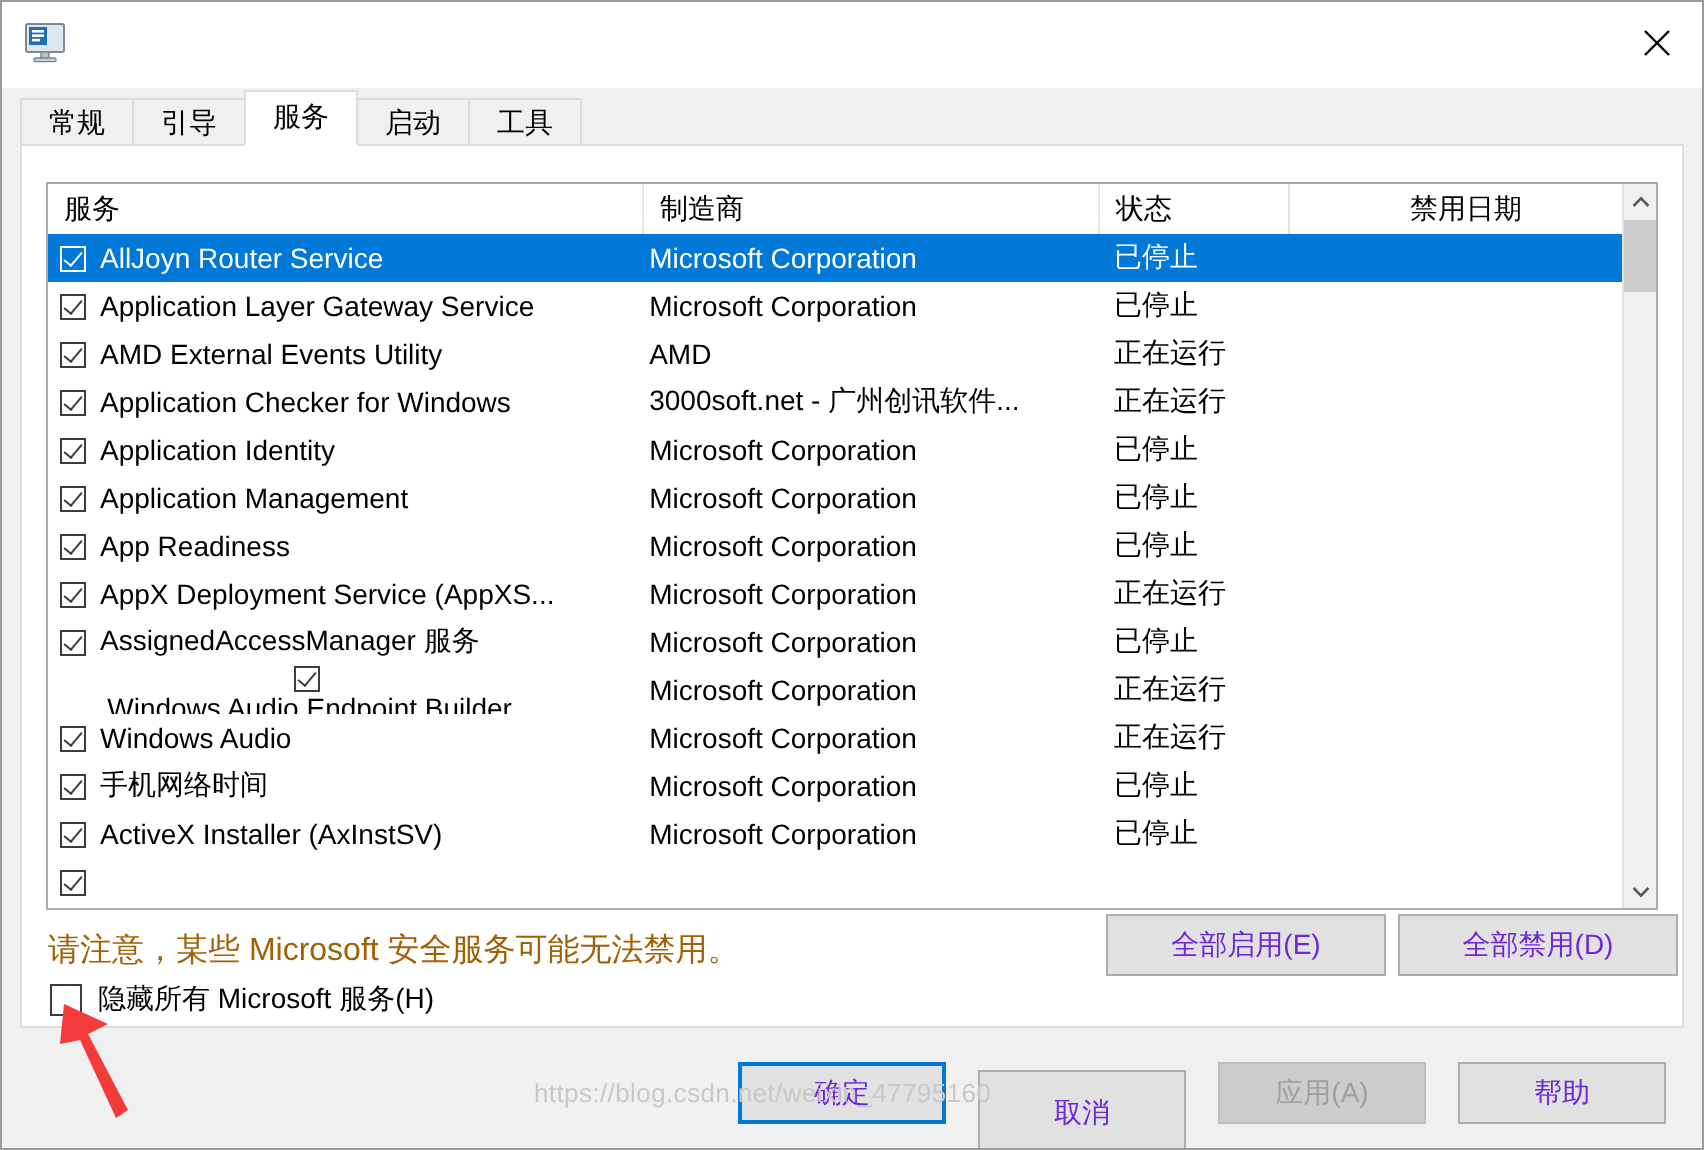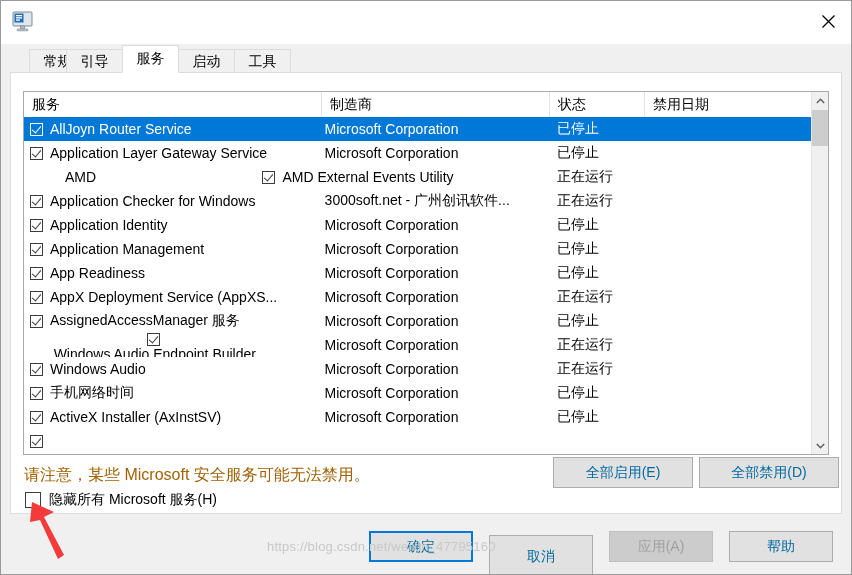--- a/index.html
+++ b/index.html
@@ -116,21 +116,21 @@
     color: #000;
     display: flex;
     align-items: center;
     padding-left: 8px;
     border-right: 1px solid #e3e3e3;
     height: 25px;
     white-space: nowrap;
     overflow: hidden;
     background: #ffffff;
   }
-  .lv-th:last-child { border-right: none; }
+  .lv-th:last-child { border-right: none; justify-content: center; }
 
   .lv-body {
     position: absolute;
     left: 0; top: 25px;
     width: 789px;
     height: 337px;
     overflow: hidden;
     background: #ffffff;
   }
   .lv-row {
@@ -231,21 +231,21 @@
     color: #000;
     white-space: nowrap;
   }
 
   
   .btn {
     box-sizing: border-box;
     background: #e1e1e1;
     border: 1px solid #adadad;
     font-size: 14px;
-    color: #0369a1;
+    color: #6d28d9;
     display: flex;
     align-items: center;
     justify-content: center;
     white-space: nowrap;
   }
   .btn.default {
     border: 2px solid #0078d7;
     background: #e1e1e1;
   }
   .btn.disabled {
@@ -310,21 +310,21 @@
     </span>
     <div class="close-btn">
       <svg width="13" height="13" viewBox="0 0 13 13">
         <line x1="0.5" y1="0.5" x2="12.5" y2="12.5" stroke="#000" stroke-width="1.2"></line>
         <line x1="12.5" y1="0.5" x2="0.5" y2="12.5" stroke="#000" stroke-width="1.2"></line>
       </svg>
     </div>
   </div>
 
   <div class="tabstrip" id="tabstrip">
-      <div class="tab" style="left: 0px; width: 57px; margin-left: 19px;">
+      <div class="tab" style="left: 0px; width: 57px;">
         <span>常规</span>
       </div>
       <div class="tab" style="left: 56px; width: 57px;">
         <span>引导</span>
       </div>
       <div class="tab active" style="left: 112px; width: 57px;">
         <span>服务</span>
       </div>
       <div class="tab" style="left: 168px; width: 57px;">
         <span>启动</span>
@@ -376,26 +376,26 @@
               <span>Microsoft Corporation</span>
             </div>
             <div class="cell c-state" style="width: 95px;">
               <span>已停止</span>
             </div>
             <div class="cell c-date" style="width: 168px;">
               <span></span>
             </div>
           </div>
           <div class="lv-row">
+            <div class="cell c-name" style="width: 298px;">
+              <span class="cbx checked"></span>
+              <span>AMD External Events Utility</span>
+            </div>
             <div class="cell c-mfr" style="width: 228px;">
               <span>AMD</span>
-            </div>
-            <div class="cell c-name" style="width: 298px;">
-              <span class="cbx checked"></span>
-              <span>AMD External Events Utility</span>
             </div>
             <div class="cell c-state" style="width: 95px;">
               <span>正在运行</span>
             </div>
             <div class="cell c-date" style="width: 168px;">
               <span></span>
             </div>
           </div>
           <div class="lv-row">
             <div class="cell c-name" style="width: 298px;">

